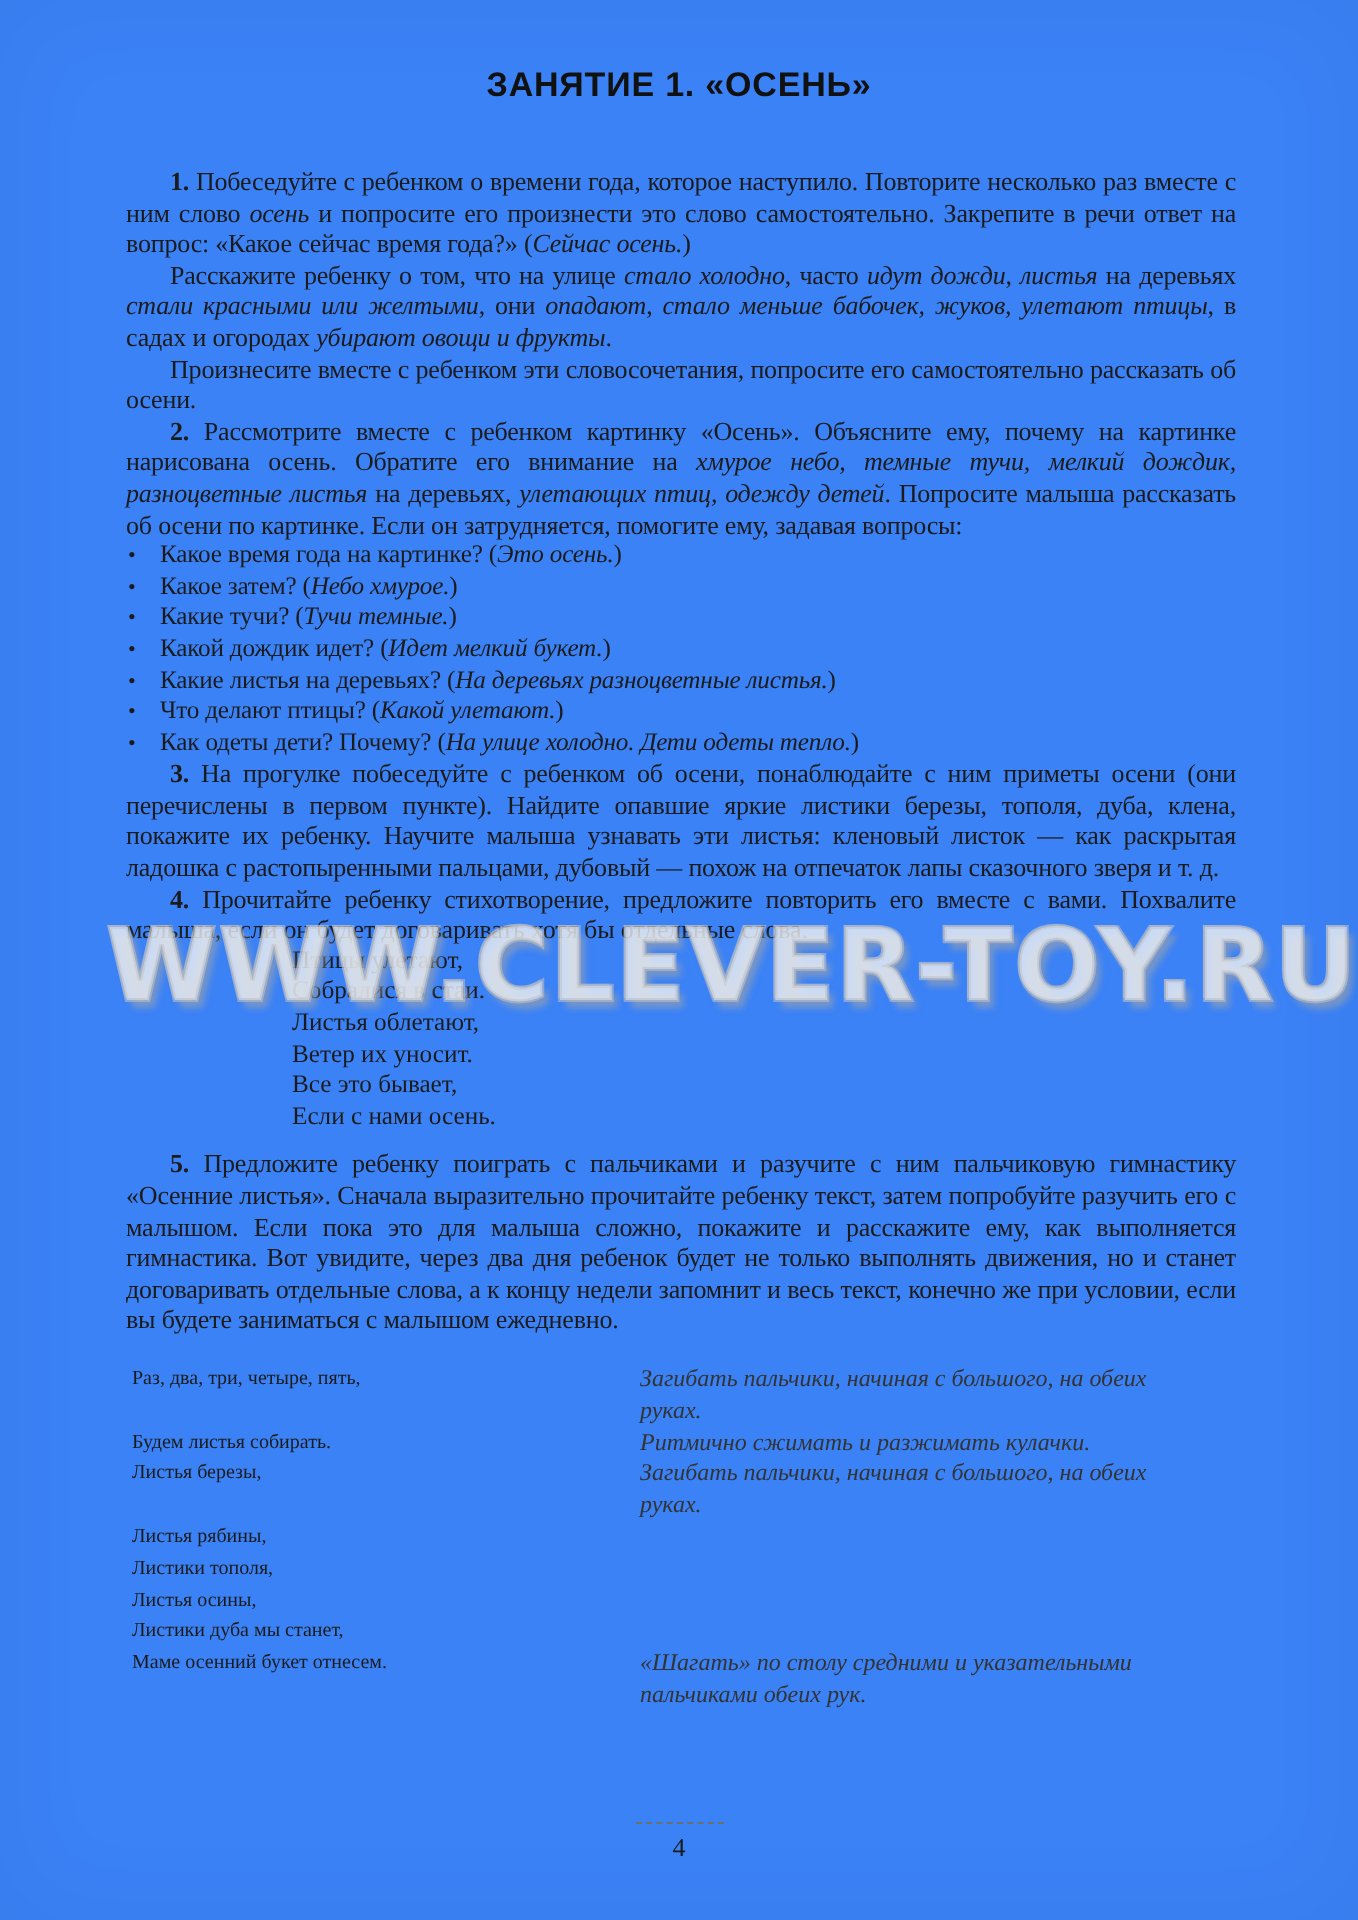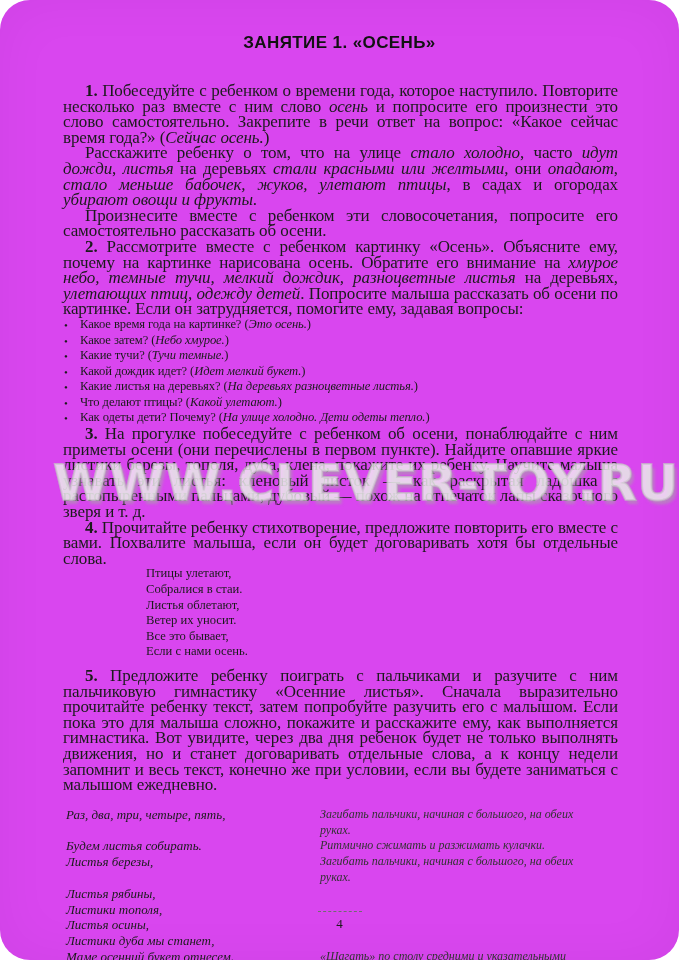--- a/index.html
+++ b/index.html
@@ -4,40 +4,39 @@
 <style>
   html,body{margin:0;padding:0;}
   body{
     width:679px;height:960px;position:relative;
     background:#ffffff;
     font-family:"Liberation Serif",serif;
     color:#1b1b1b;
     overflow:hidden;
   }
   .page{
-    position:absolute;inset:0;background:#d946ef;
+    position:absolute;inset:0;background:#3b82f6;
     box-shadow:inset 0 0 55px rgba(0,0,0,0.045);
     overflow:hidden;
-    border-radius:30px;
   }
   .title{
     margin:33px 0 30px 0;
     text-align:center;
     font-family:"Liberation Sans",sans-serif;
     font-weight:bold;
     font-size:17px;
     letter-spacing:0.4px;
     color:#111;
   }
   .content{margin:0 61px 0 63px;}
   .para{
     margin:0;
     text-indent:22px;
     text-align:justify;
-    font-size:17px;
+    font-size:13px;
     line-height:15.6px;
     letter-spacing:-0.1px;
   }
   .para.gap{margin-top:8px;}
   .b{font-weight:bold;}
   .i{font-style:italic;}
   .bullet-item{
     position:relative;
     padding-left:17px;
     text-align:justify;
@@ -53,25 +52,24 @@
     margin-left:83px;
     font-size:12.6px;
     line-height:15.6px;
   }
   .fingerplay{
     margin-top:14px;
     display:grid;
     grid-template-columns:257px 1fr;
   }
   .fp-left{
-    font-size:13px;
+    font-size:10px;
     line-height:15.8px;
     padding-left:3px;
     white-space:nowrap;
-    font-style:italic;
   }
   .fp-right{
     font-style:italic;
     font-size:12px;
     line-height:15.8px;
     color:#333;
     max-width:276px;
   }
   .watermark{
     position:absolute;

